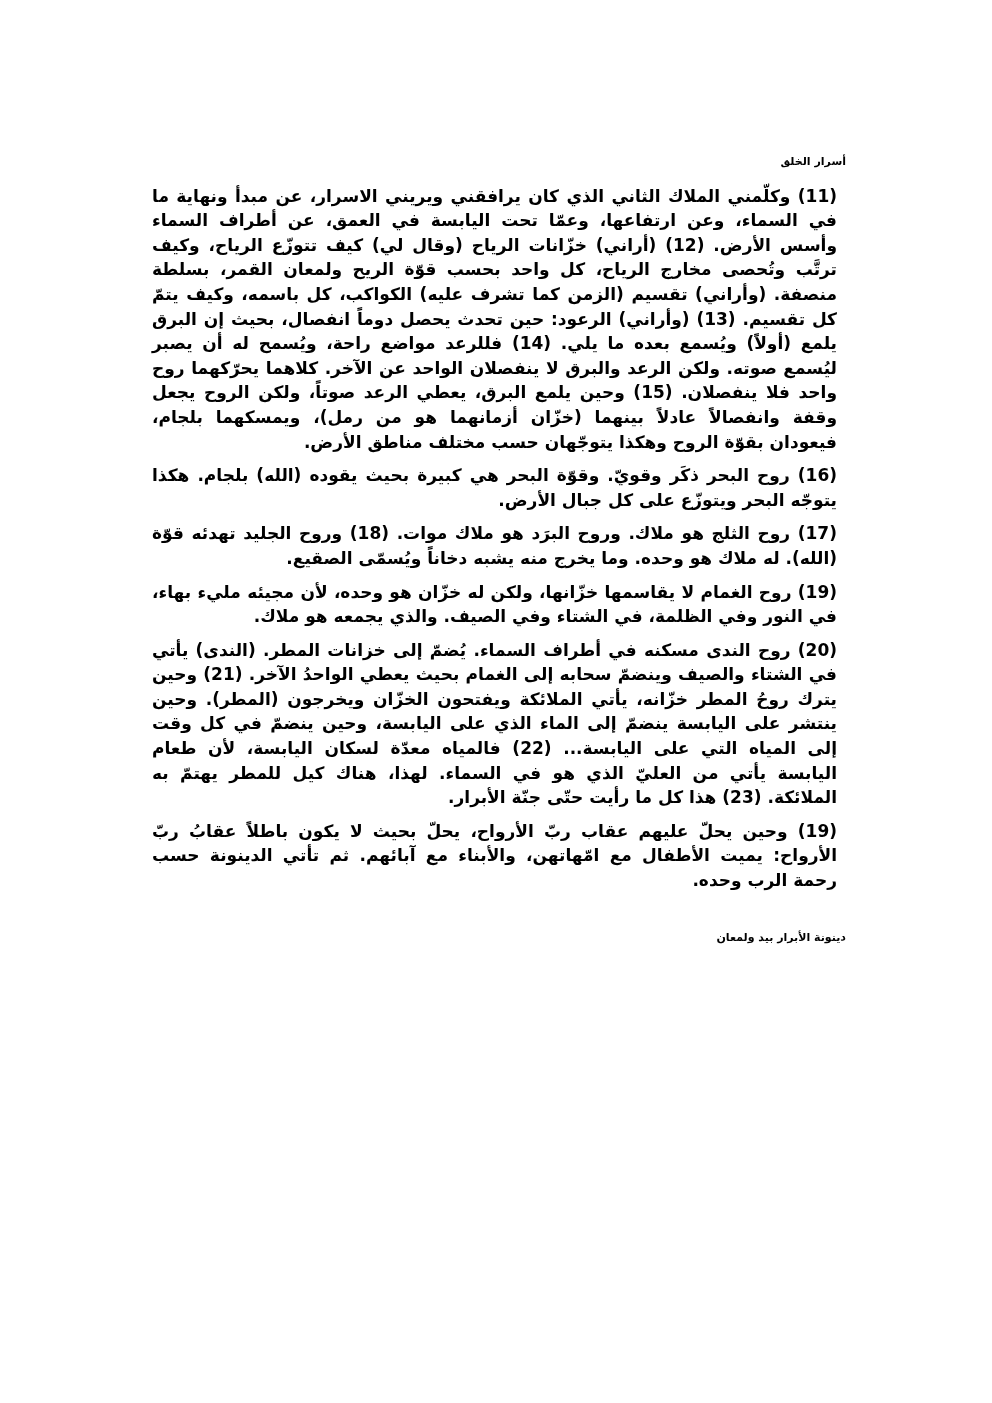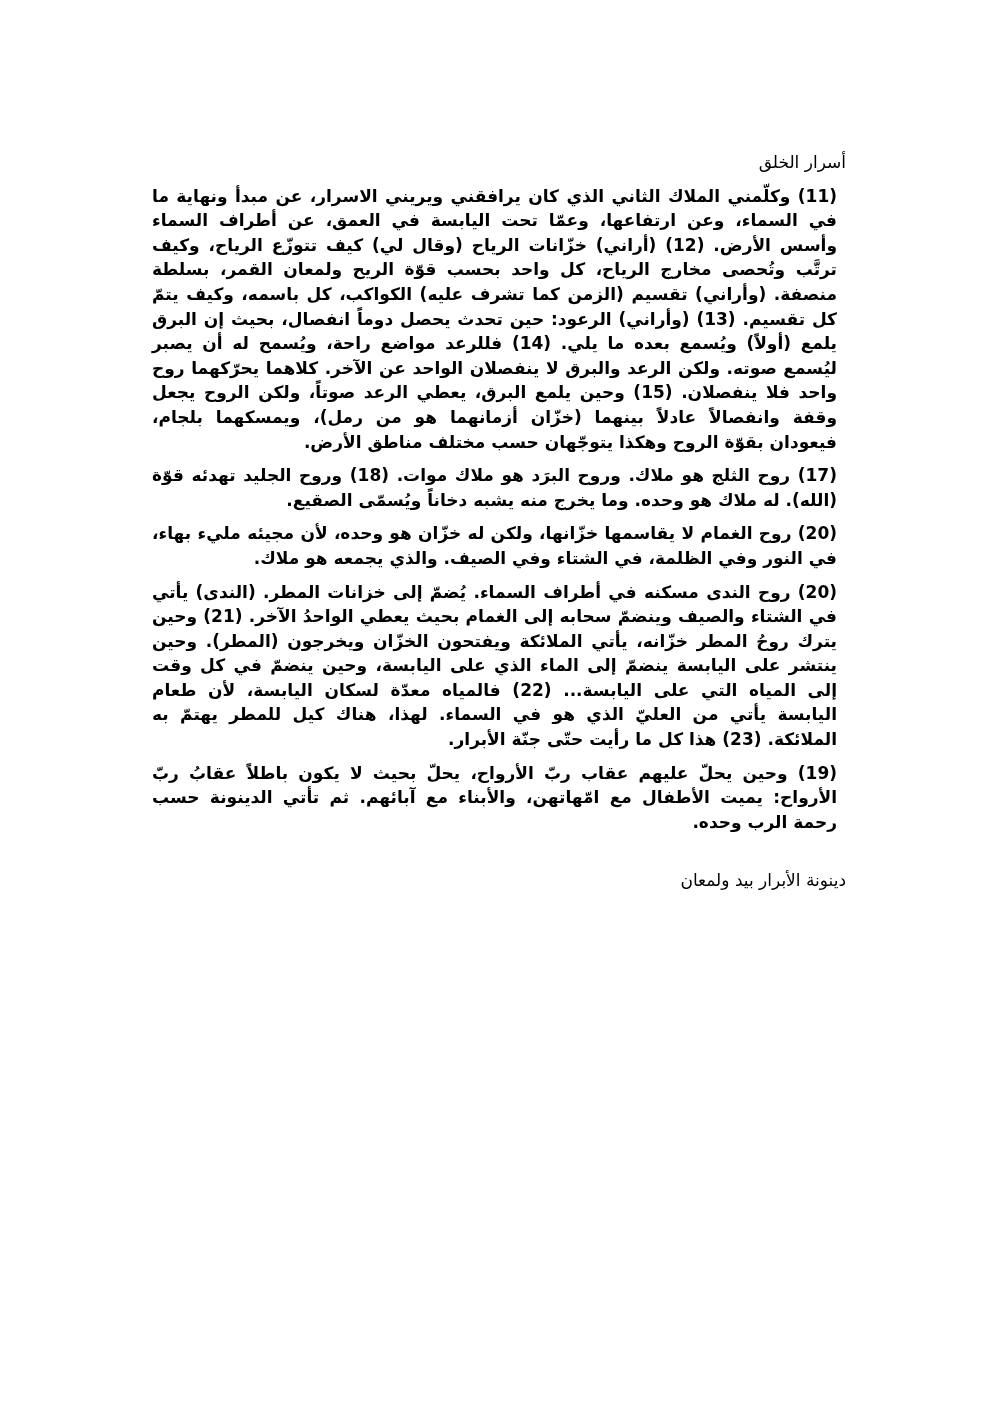--- a/index.html
+++ b/index.html
@@ -18,22 +18,22 @@
   .page {
     position: absolute;
     left: 143px;
     top: 150px;
     width: 703px;
     direction: rtl;
     text-align: justify;
     text-align-last: right;
   }
   .heading {
-    font-size: 17px;
-    font-weight: normal;
+    font-size: 11px;
+    font-weight: bold;
     line-height: 24.6px;
     margin: 0;
     text-align: right;
   }
   .para {
     font-size: 17px;
     font-weight: bold;
     line-height: 24.6px;
     margin: 9px;
     text-align: justify;
@@ -44,22 +44,23 @@
   }
 </style>
 </head>
 <body>
 
 <div class="page">
 
   <section>
     <h2 class="heading">أسرار الخلق</h2>
     <p class="para">(11) وكلّمني الملاك الثاني الذي كان يرافقني ويريني الاسرار، عن مبدأ ونهاية ما في السماء، وعن ارتفاعها، وعمّا تحت اليابسة في العمق، عن أطراف السماء وأسس الأرض. (12) (أراني) خزّانات الرياح (وقال لي) كيف تتوزّع الرياح، وكيف ترتَّب وتُحصى مخارج الرياح، كل واحد بحسب قوّة الريح ولمعان القمر، بسلطة منصفة. (وأراني) تقسيم (الزمن كما تشرف عليه) الكواكب، كل باسمه، وكيف يتمّ كل تقسيم. (13) (وأراني) الرعود: حين تحدث يحصل دوماً انفصال، بحيث إن البرق يلمع (أولاً) ويُسمع بعده ما يلي. (14) فللرعد مواضع راحة، ويُسمح له أن يصبر ليُسمع صوته. ولكن الرعد والبرق لا ينفصلان الواحد عن الآخر. كلاهما يحرّكهما روح واحد فلا ينفصلان. (15) وحين يلمع البرق، يعطي الرعد صوتاً، ولكن الروح يجعل وقفة وانفصالاً عادلاً بينهما (خزّان أزمانهما هو من رمل)، ويمسكهما بلجام، فيعودان بقوّة الروح وهكذا يتوجّهان حسب مختلف مناطق الأرض.</p>
+    <p class="para">(16) روح البحر ذكَر وقويّ. وقوّة البحر هي كبيرة بحيث يقوده (الله) بلجام. هكذا يتوجّه البحر ويتوزّع على كل جبال الأرض.</p>
     <p class="para">(17) روح الثلج هو ملاك. وروح البرَد هو ملاك موات. (18) وروح الجليد تهدئه قوّة (الله). له ملاك هو وحده. وما يخرج منه يشبه دخاناً ويُسمّى الصقيع.</p>
-    <p class="para">(20) روح الغمام لا يقاسمها خزّانها، ولكن له خزّان هو وحده، لأن مجيئه مليء بهاء، في النور وفي الظلمة، في الشتاء وفي الصيف. والذي يجمعه هو ملاك.</p>
+    <p class="para">(19) روح الغمام لا يقاسمها خزّانها، ولكن له خزّان هو وحده، لأن مجيئه مليء بهاء، في النور وفي الظلمة، في الشتاء وفي الصيف. والذي يجمعه هو ملاك.</p>
     <p class="para">(20) روح الندى مسكنه في أطراف السماء. يُضمّ إلى خزانات المطر. (الندى) يأتي في الشتاء والصيف وينضمّ سحابه إلى الغمام بحيث يعطي الواحدُ الآخر. (21) وحين يترك روحُ المطر خزّانه، يأتي الملائكة ويفتحون الخزّان ويخرجون (المطر). وحين ينتشر على اليابسة ينضمّ إلى الماء الذي على اليابسة، وحين ينضمّ في كل وقت إلى المياه التي على اليابسة... (22) فالمياه معدّة لسكان اليابسة، لأن طعام اليابسة يأتي من العليّ الذي هو في السماء. لهذا، هناك كيل للمطر يهتمّ به الملائكة. (23) هذا كل ما رأيت حتّى جنّة الأبرار.</p>
     <p class="para">(19) وحين يحلّ عليهم عقاب ربّ الأرواح، يحلّ بحيث لا يكون باطلاً عقابُ ربّ الأرواح: يميت الأطفال مع امّهاتهن، والأبناء مع آبائهم. ثم تأتي الدينونة حسب رحمة الرب وحده.</p>
   </section>
 
   <div class="section-gap"></div>
 
   <section>
     <h2 class="heading">دينونة الأبرار بيد ولمعان</h2>
   </section>
 

